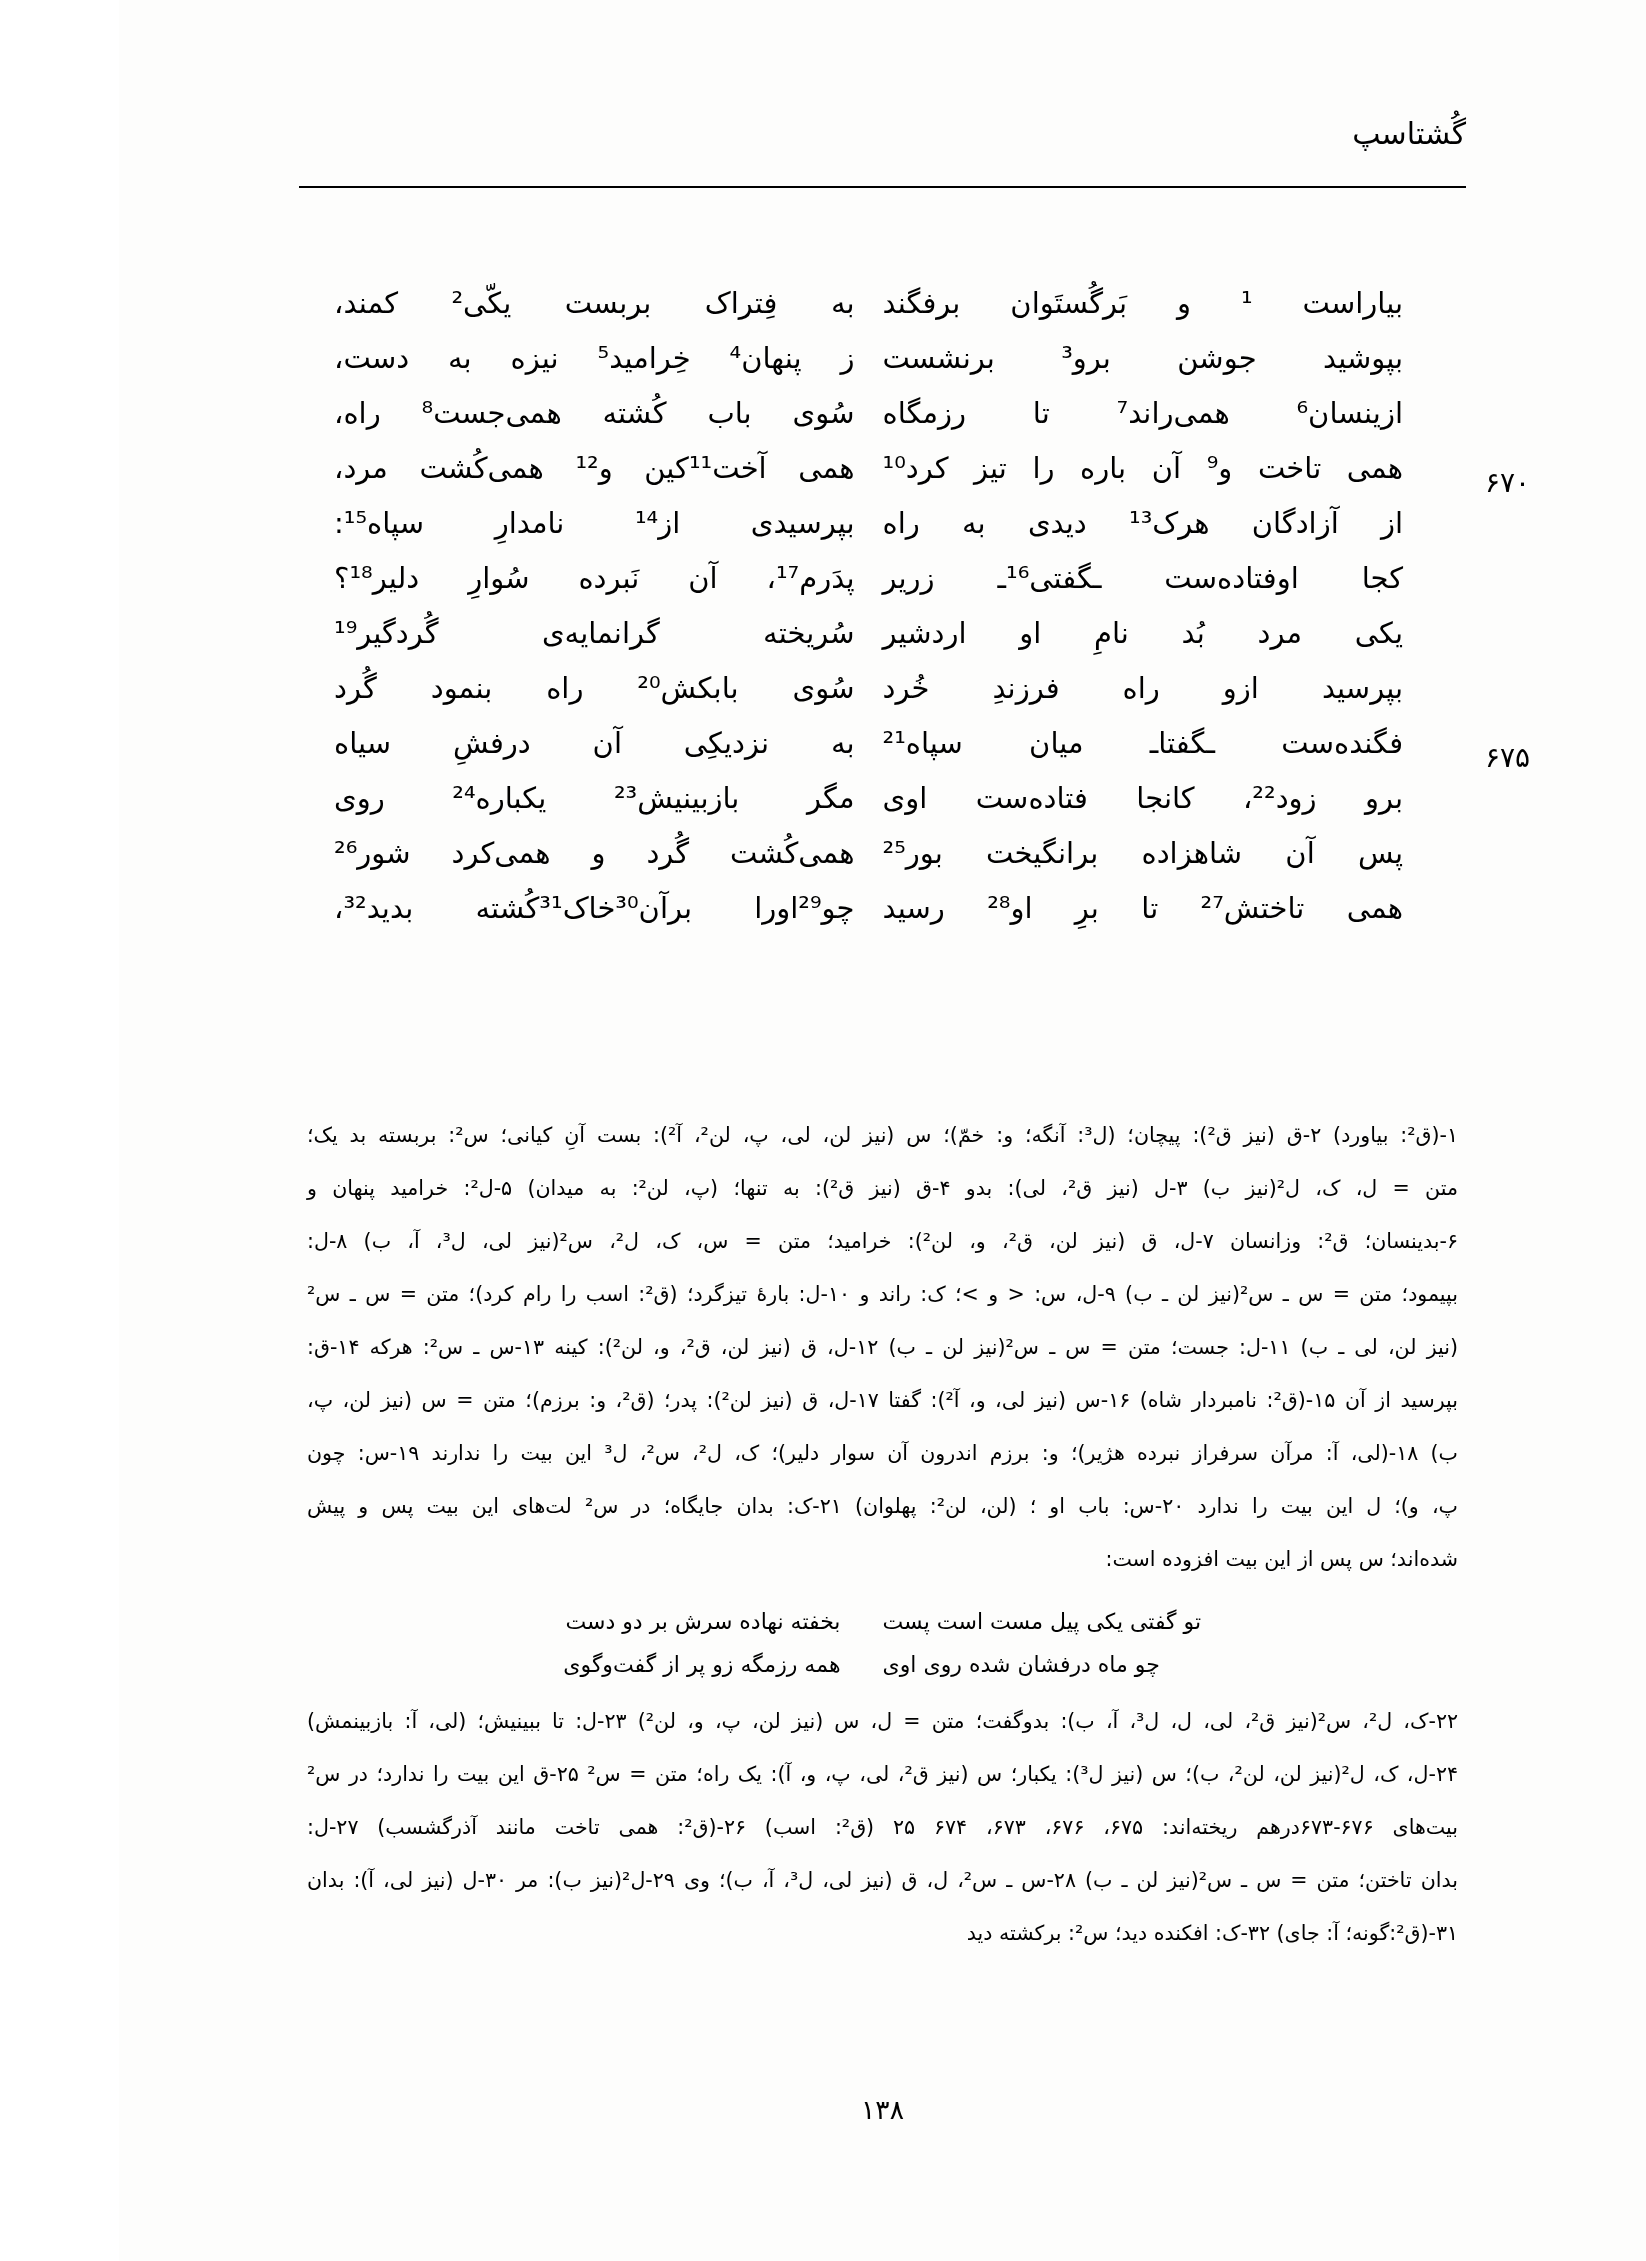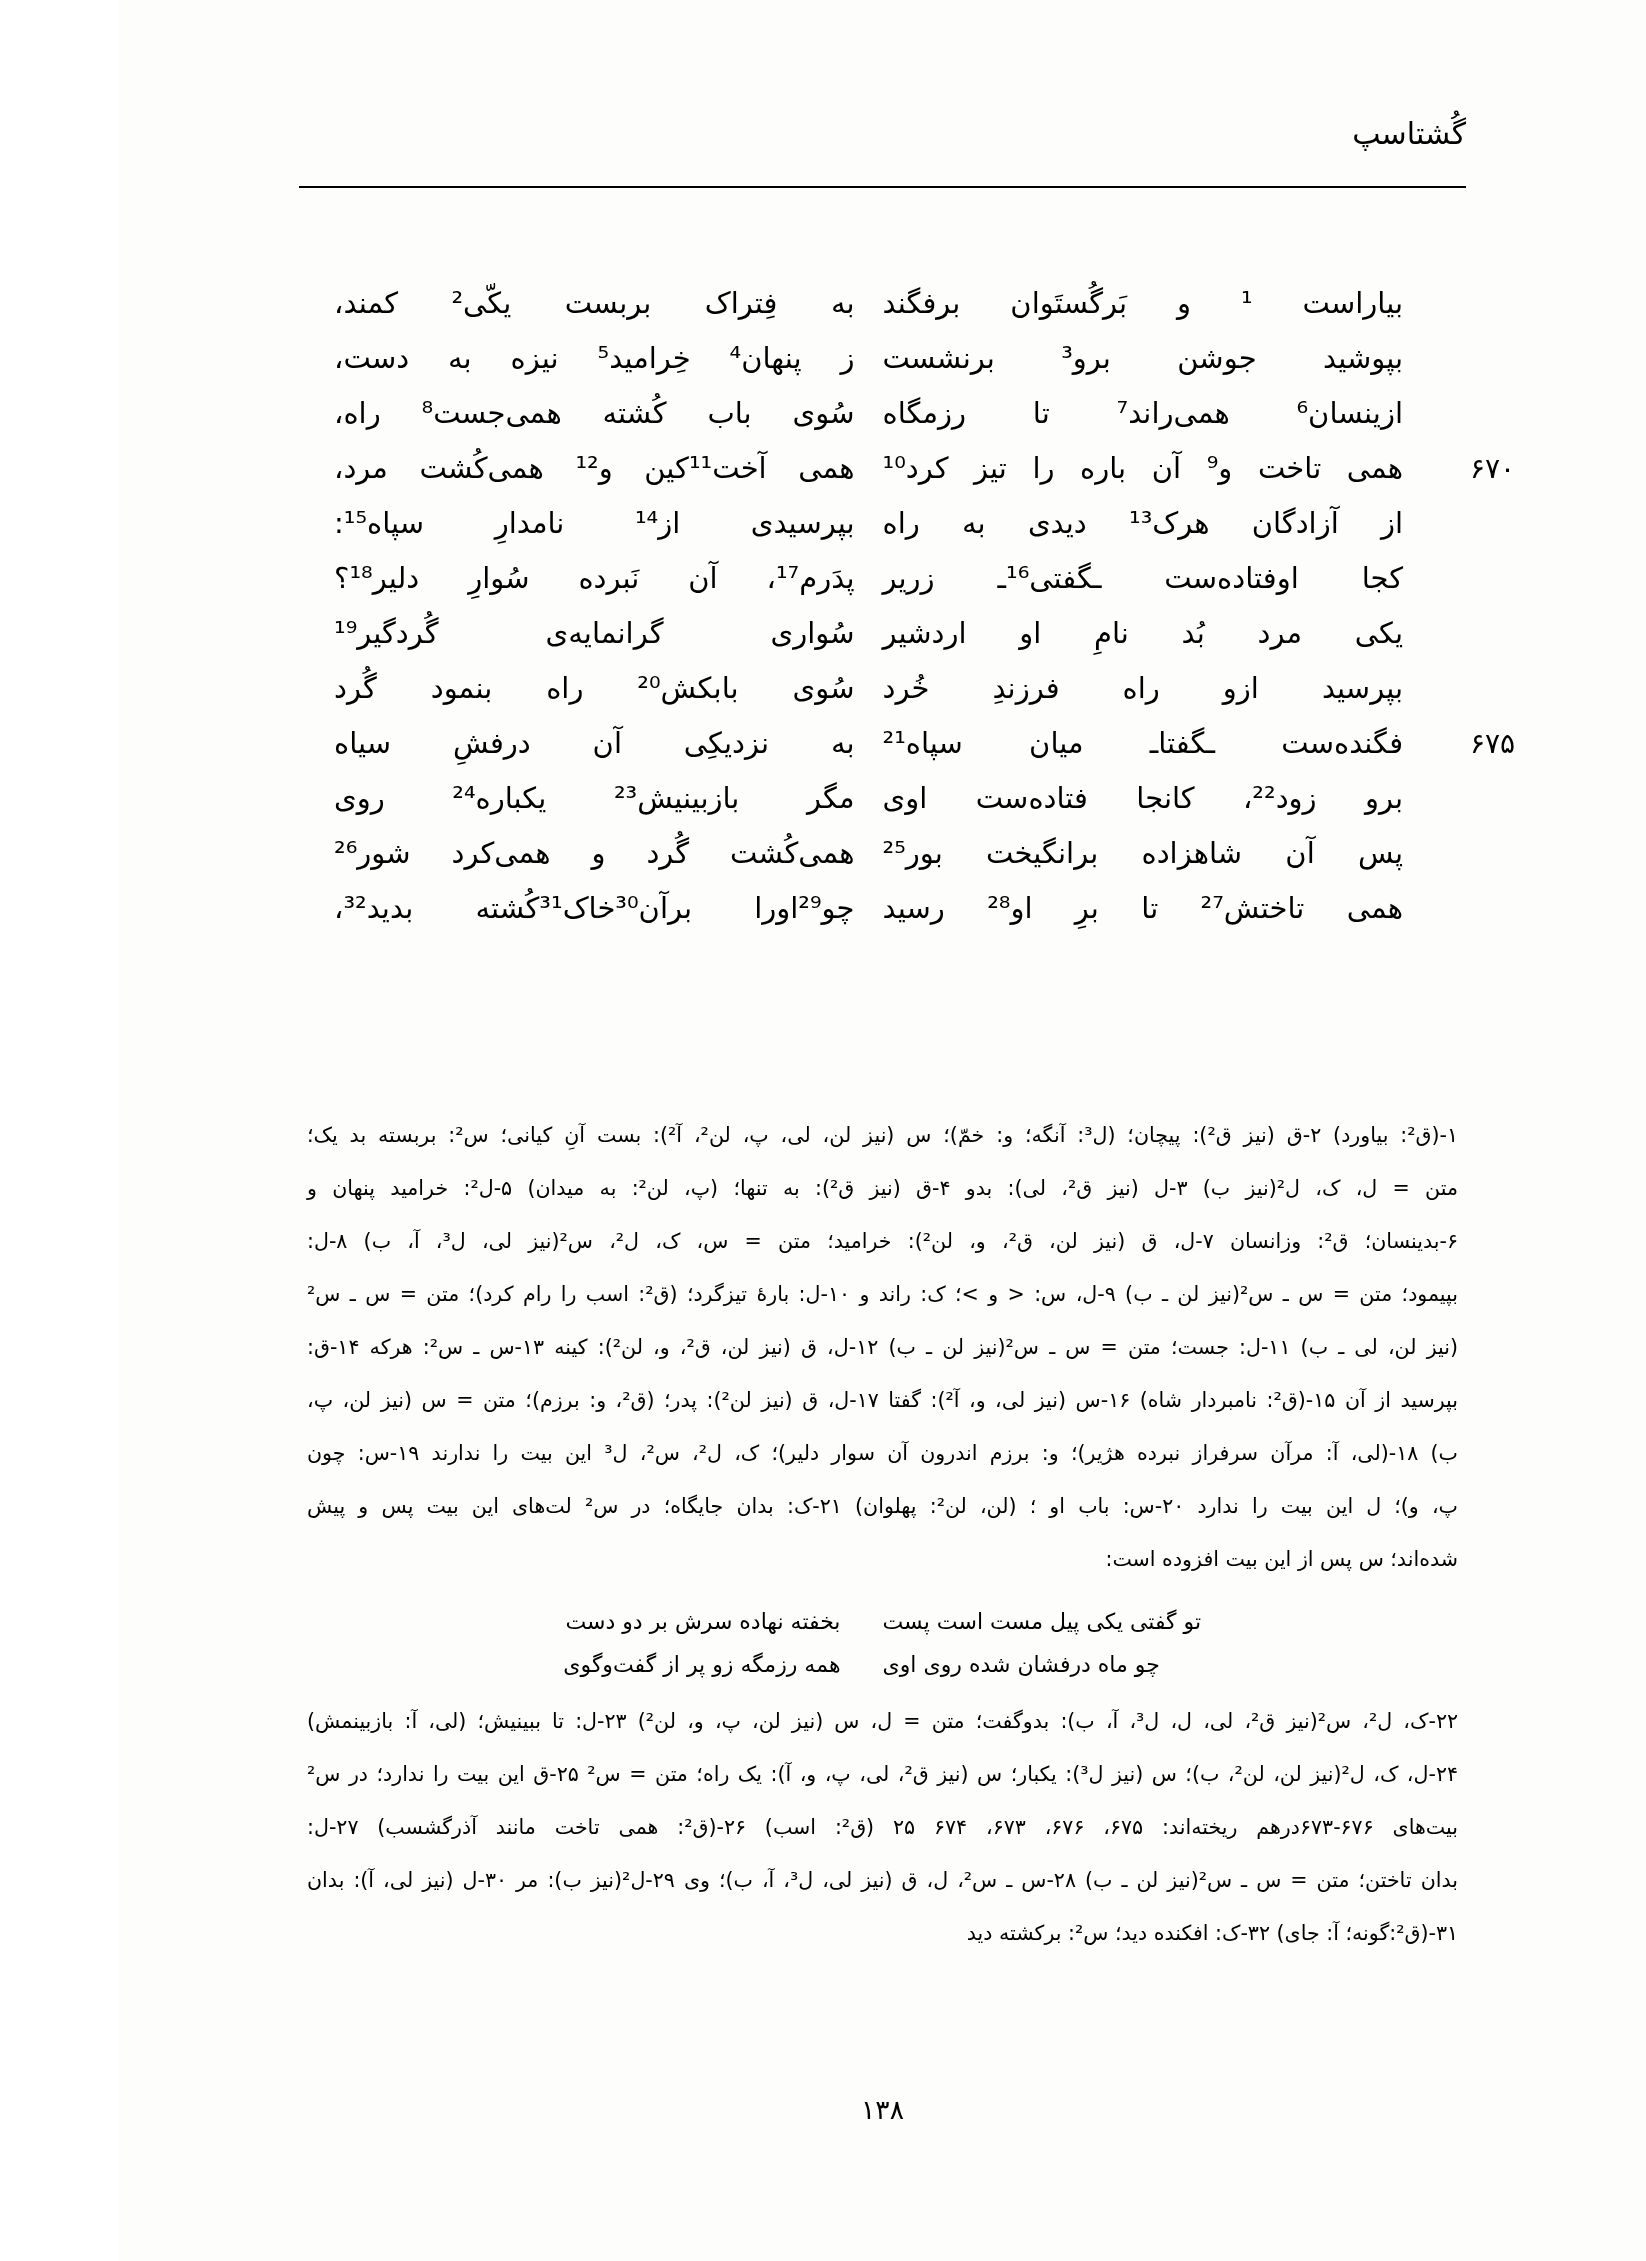--- a/index.html
+++ b/index.html
@@ -84,24 +84,25 @@
     display: flex;
     justify-content: space-between;
     direction: rtl;
   }
   .hemi-right > span,
   .hemi-left > span { display: inline-block; }
 
   .vnum {
     position: absolute;
     right: -64px;
-    top: 0;
+    top: 14px;
     font-size: 28px;
     line-height: 55px;
     width: 60px;
+    text-align: right;
     direction: ltr;
   }
 
   
   .apparatus {
     position: absolute;
     top: 1105px;
     right: 180px;
     left: 180px;
     font-size: 20.6px;
@@ -265,21 +266,21 @@
       <div class="couplet">
         <div class="hemistich hemi-right">
           <span>یکی</span>
           <span>مرد</span>
           <span>بُد</span>
           <span>نامِ</span>
           <span>او</span>
           <span>اردشیر</span>
         </div>
         <div class="hemistich hemi-left">
-          <span>سُواری</span>
+          <span>سُریخته</span>
           <span>گرانمایه‌ی</span>
           <span>گُردگیر¹⁹</span>
         </div>
       </div>
       <div class="couplet">
         <div class="hemistich hemi-right">
           <span>بپرسید</span>
           <span>ازو</span>
           <span>راه</span>
           <span>فرزندِ</span>

